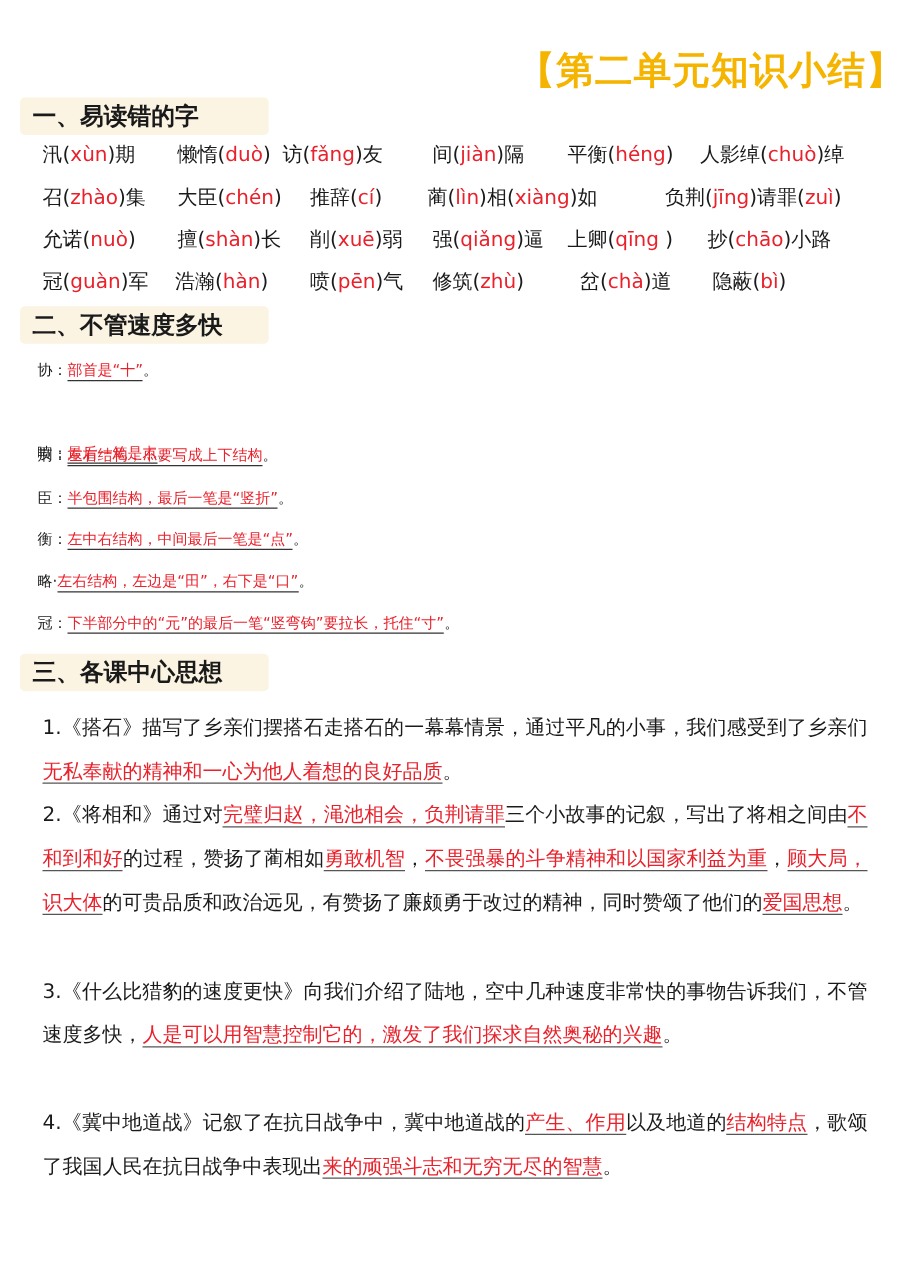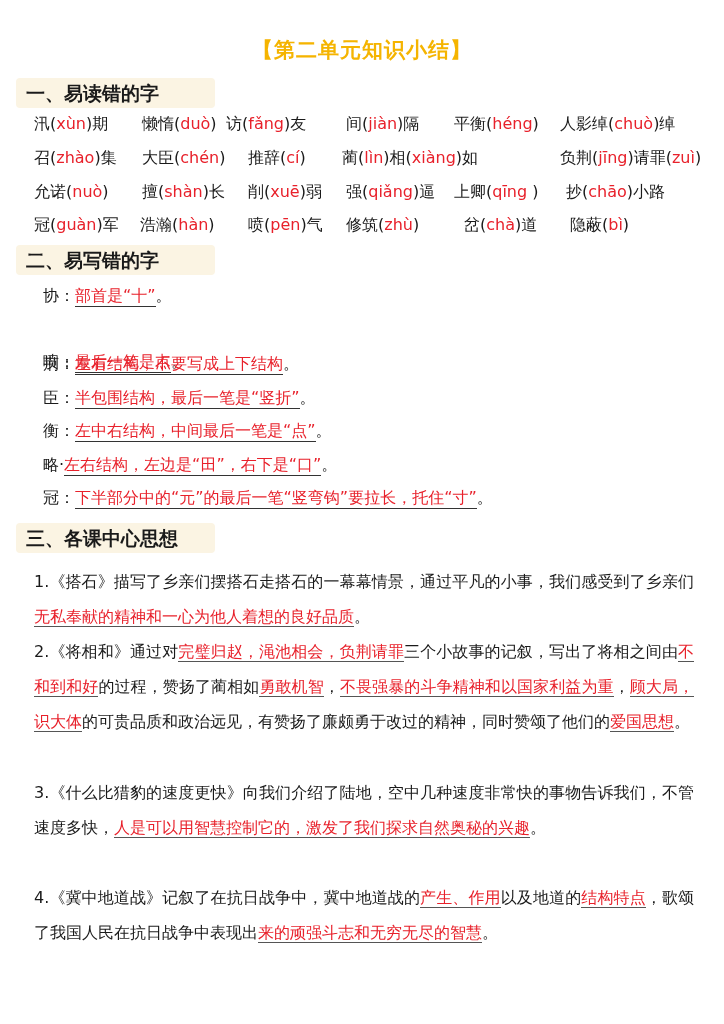--- a/index.html
+++ b/index.html
@@ -2,38 +2,38 @@
 <html><head>
 <meta charset="utf-8">
 <style>
   html, body { margin:0; padding:0; }
   body {
     width:724px; height:1024px; background:#ffffff; overflow:hidden;
     font-family:"DejaVu Sans", "Liberation Sans", sans-serif; color:#1a1a1a;
     position:relative;
   }
   .title {
-    position:absolute; top:36px; left:0; width:724px; text-align:center;
-    font-size:21px; font-weight:bold; color:#f5b400; letter-spacing:1px;
+    position:absolute; top:36px; left:0; width:724px; text-align:right;
+    font-size:30px; font-weight:bold; color:#f5b400; letter-spacing:1px;
   }
   .heading {
     position:absolute; left:16px; height:30px; line-height:30px;
     padding:0 14px 0 10px; background:#fbf4e3; border-radius:4px;
     font-size:19px; font-weight:bold; color:#1a1a1a;
   }
   .h1 { top:78px; width:175px; }
   .h2 { top:245px; width:175px; }
   .h3 { top:523px; width:175px; }
   .pinyin-row {
     position:absolute; left:34px; font-size:16px; height:24px; line-height:24px; white-space:nowrap;
   }
   .pinyin-row .item { position:absolute; top:0; white-space:nowrap; }
   .py { color:#e8212b; }
   .write-row {
-    position:absolute; left:43px; font-size:16px; height:28px; line-height:28px; white-space:nowrap;text-align:right;
+    position:absolute; left:30px; font-size:12px; height:28px; line-height:28px; white-space:nowrap;text-align:right;
   }
   .write-row .ch { color:#1a1a1a; }
   .write-row .rule {
     color:#e8212b; border-bottom:1.5px solid #333; padding-bottom:1px;
   }
   .para {
     position:absolute; left:34px; width:660px; font-size:16px;
     line-height:35px; color:#1a1a1a; text-align:justify;
   }
   .hl { color:#e8212b; border-bottom:1.5px solid #555; }
@@ -52,42 +52,42 @@
   <span class="item" style="left:312px"><span>间(</span><span class="py">jiàn</span><span>)隔</span></span>
   <span class="item" style="left:420px"><span>平衡(</span><span class="py">héng</span><span>)</span></span>
   <span class="item" style="left:526px"><span>人影绰(</span><span class="py">chuò</span><span>)绰</span></span>
 </div>
 
 <div class="pinyin-row" style="top:146px;">
   <span class="item" style="left:0px"><span>召(</span><span class="py">zhào</span><span>)集</span></span>
   <span class="item" style="left:108px"><span>大臣(</span><span class="py">chén</span><span>)</span></span>
   <span class="item" style="left:214px"><span>推辞(</span><span class="py">cí</span><span>)</span></span>
   <span class="item" style="left:308px"><span>蔺(</span><span class="py">lìn</span><span>)相(</span><span class="py">xiàng</span><span>)如</span></span>
-  <span class="item" style="left:526px"><span>负荆(</span><span class="py">jīng</span><span>)请罪(</span><span class="py">zuì</span><span>)</span></span>
+  <span class="item" style="left:498px"><span>负荆(</span><span class="py">jīng</span><span>)请罪(</span><span class="py">zuì</span><span>)</span></span>
 </div>
 
 <div class="pinyin-row" style="top:180px;">
   <span class="item" style="left:0px"><span>允诺(</span><span class="py">nuò</span><span>)</span></span>
   <span class="item" style="left:108px"><span>擅(</span><span class="py">shàn</span><span>)长</span></span>
   <span class="item" style="left:214px"><span>削(</span><span class="py">xuē</span><span>)弱</span></span>
   <span class="item" style="left:312px"><span>强(</span><span class="py">qiǎng</span><span>)逼</span></span>
   <span class="item" style="left:420px"><span>上卿(</span><span class="py">qīng</span><span> )</span></span>
   <span class="item" style="left:532px"><span>抄(</span><span class="py">chāo</span><span>)小路</span></span>
 </div>
 
 <div class="pinyin-row" style="top:213px;">
   <span class="item" style="left:0px"><span>冠(</span><span class="py">guàn</span><span>)军</span></span>
   <span class="item" style="left:106px"><span>浩瀚(</span><span class="py">hàn</span><span>)</span></span>
   <span class="item" style="left:214px"><span>喷(</span><span class="py">pēn</span><span>)气</span></span>
   <span class="item" style="left:312px"><span>修筑(</span><span class="py">zhù</span><span>)</span></span>
   <span class="item" style="left:430px"><span>岔(</span><span class="py">chà</span><span>)道</span></span>
   <span class="item" style="left:536px"><span>隐蔽(</span><span class="py">bì</span><span>)</span></span>
 </div>
 
-<div class="heading h2">二、易写错的字</div>
+<div class="heading h2">二、不管速度多快</div>
 
 <div class="write-row" style="top:282px;"><span class="ch">协：</span><span class="rule">部首是“十”</span><span>。</span></div>
 <div class="write-row" style="top:316px;margin-top:32px;"><span class="ch">喷：</span><span class="rule">最后一笔是点</span><span>。</span></div>
 <div class="write-row" style="top:350px;"><span class="ch">荆：</span><span class="rule">左右结构，不要写成上下结构</span><span>。</span></div>
 <div class="write-row" style="top:384px;"><span class="ch">臣：</span><span class="rule">半包围结构，最后一笔是“竖折”</span><span>。</span></div>
 <div class="write-row" style="top:417px;"><span class="ch">衡：</span><span class="rule">左中右结构，中间最后一笔是“点”</span><span>。</span></div>
 <div class="write-row" style="top:451px;"><span class="ch">略·</span><span class="rule">左右结构，左边是“田”，右下是“口”</span><span>。</span></div>
 <div class="write-row" style="top:484px;"><span class="ch">冠：</span><span class="rule">下半部分中的“元”的最后一笔“竖弯钩”要拉长，托住“寸”</span><span>。</span></div>
 
 <div class="heading h3">三、各课中心思想</div>

